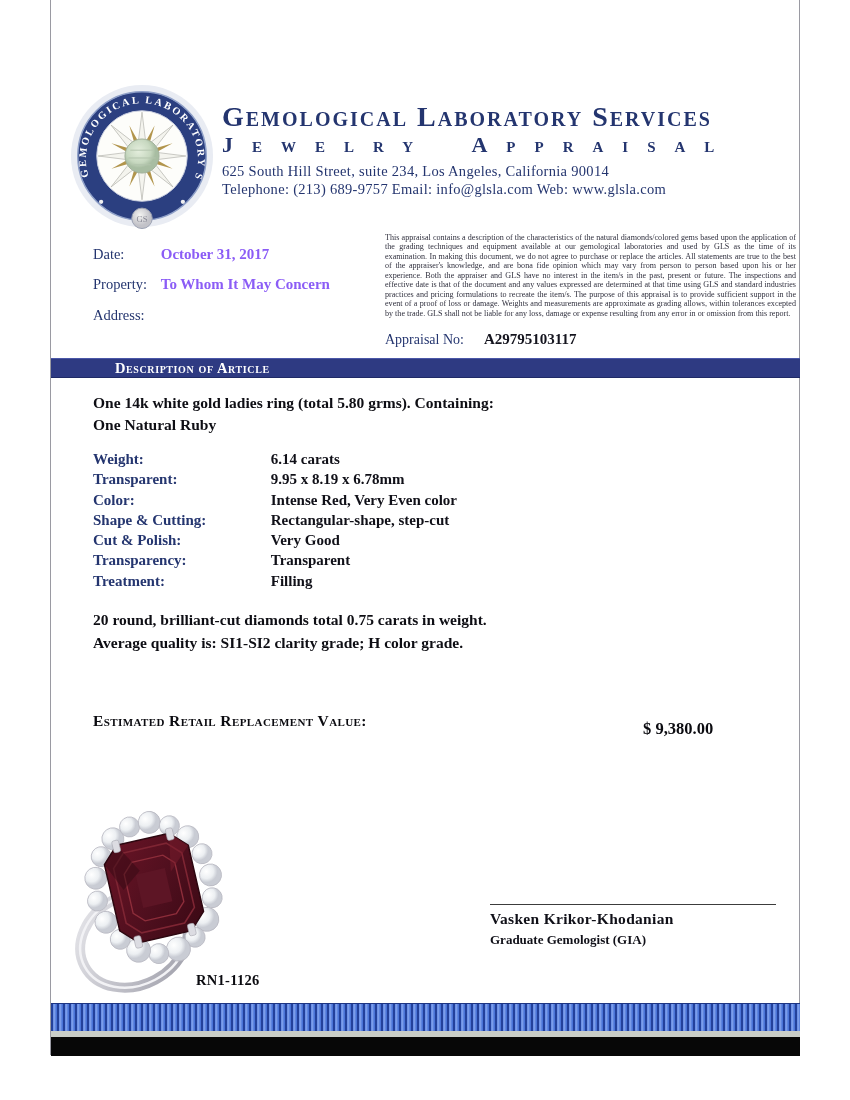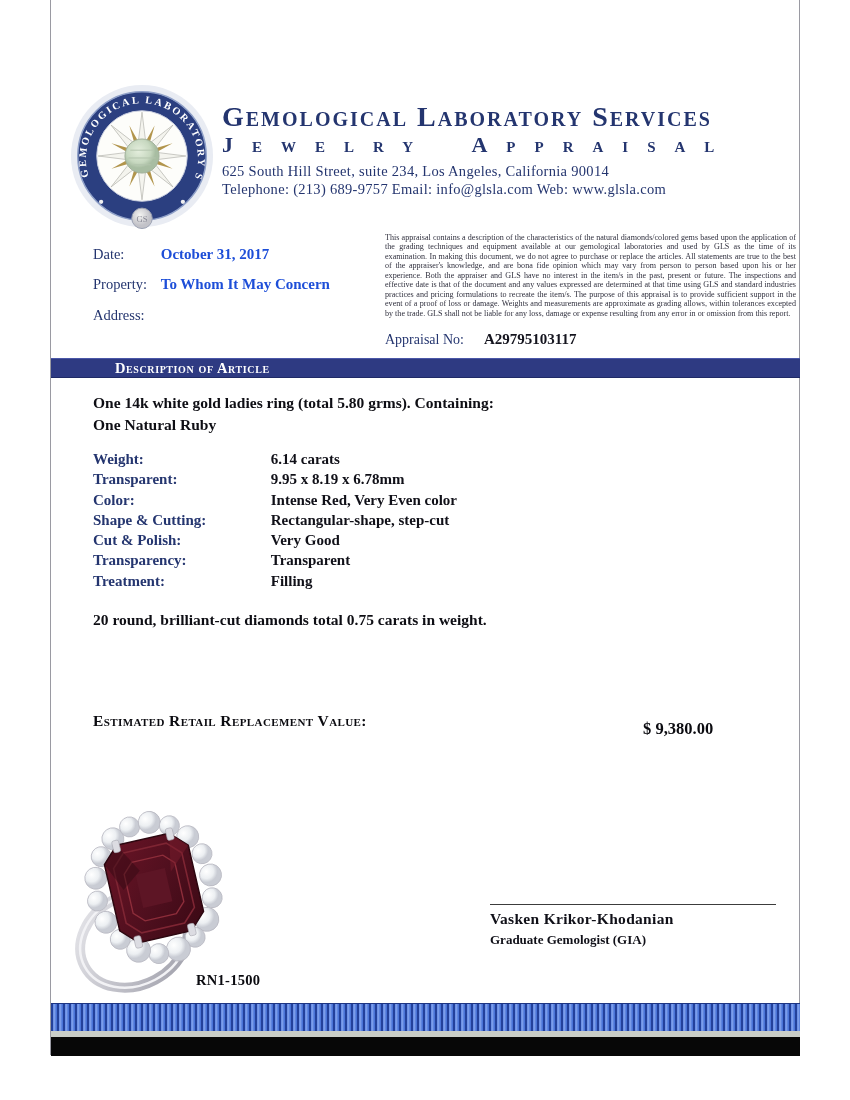--- a/index.html
+++ b/index.html
@@ -12,21 +12,21 @@
   
   .logo-wrap{position:absolute;left:66px;top:84px;width:152px;height:146px;}
   .company{position:absolute;left:222px;top:102px;width:576px;color:#24356f;}
   .company-name{font-size:28px;font-weight:bold;font-variant:small-caps;letter-spacing:2px;line-height:30px;white-space:nowrap;}
   .company-sub{font-size:22px;font-weight:bold;font-variant:small-caps;letter-spacing:19px;word-spacing:16px;line-height:26px;white-space:nowrap;}
   .company-addr{font-size:14.5px;line-height:18px;margin-top:4px;letter-spacing:0.3px;}
   .company-contact{font-size:14.5px;line-height:18px;letter-spacing:0.3px;}
   
   .meta-row{position:absolute;left:93px;font-size:15px;white-space:nowrap;}
   .meta-label{display:inline-block;width:64px;color:#24356f;font-size:14.5px;}
-  .meta-value{font-weight:bold;color:#1d4ed8;}
+  .meta-value{font-weight:bold;color:#8b5cf6;}
   .disclaimer{position:absolute;left:385px;top:233px;width:411px;
     font-size:8.1px;line-height:9.45px;text-align:justify;color:#30303e;}
   .appraisal-row{position:absolute;left:385px;top:330px;white-space:nowrap;}
   .appraisal-label{color:#24356f;font-size:14px;}
   .appraisal-value{font-weight:bold;font-size:15px;color:#14141e;margin-left:16px;}
   
   .desc-bar{position:absolute;left:51px;top:358px;width:749px;height:20px;background:#2e3a82;
     border-top:1px solid #4a57a8;border-bottom:1px solid #1f2a66;box-sizing:border-box;
     color:#ffffff;font-variant:small-caps;font-weight:bold;font-size:14.5px;line-height:18px;
     padding-left:64px;letter-spacing:0.6px;}
@@ -170,20 +170,21 @@
     <span class="spec-value">Transparent</span>
   </div>
   <div>
     <span class="spec-label">Treatment:</span>
     <span class="spec-value">Filling</span>
   </div>
 </div>
 
 <div class="diamonds">
   <div>20 round, brilliant-cut diamonds total 0.75 carats in weight.</div>
+  <div>Average quality is: SI1-SI2 clarity grade; H color grade.</div>
 </div>
 
 <div class="valuation-label">Estimated Retail Replacement Value:</div>
 <div class="valuation-amount">$ 9,380.00</div>
 
 <div class="sig-line"></div>
 <div class="sig-name">Vasken Krikor-Khodanian</div>
 <div class="sig-title">Graduate Gemologist (GIA)</div>
 
 <div class="ring-wrap">
@@ -236,17 +237,17 @@
       <polygon points="27,-50 43,-34 20,-12" fill="#7a1c2c" opacity="0.5"></polygon>
       <g fill="#dcdce2" stroke="#a8a8b2" stroke-width="0.6">
         <rect x="-31" y="-55" width="7" height="12" rx="2"></rect>
         <rect x="24" y="-55" width="7" height="12" rx="2"></rect>
         <rect x="-31" y="43" width="7" height="12" rx="2"></rect>
         <rect x="24" y="43" width="7" height="12" rx="2"></rect>
       </g>
     </g>
   </svg>
 </div>
-<div class="ring-caption">RN1-1500</div>
+<div class="ring-caption">RN1-1126</div>
 
 <div class="ribbon"></div>
 <div class="gray-strip"></div>
 <div class="black-band"></div>
 
 </body></html>

